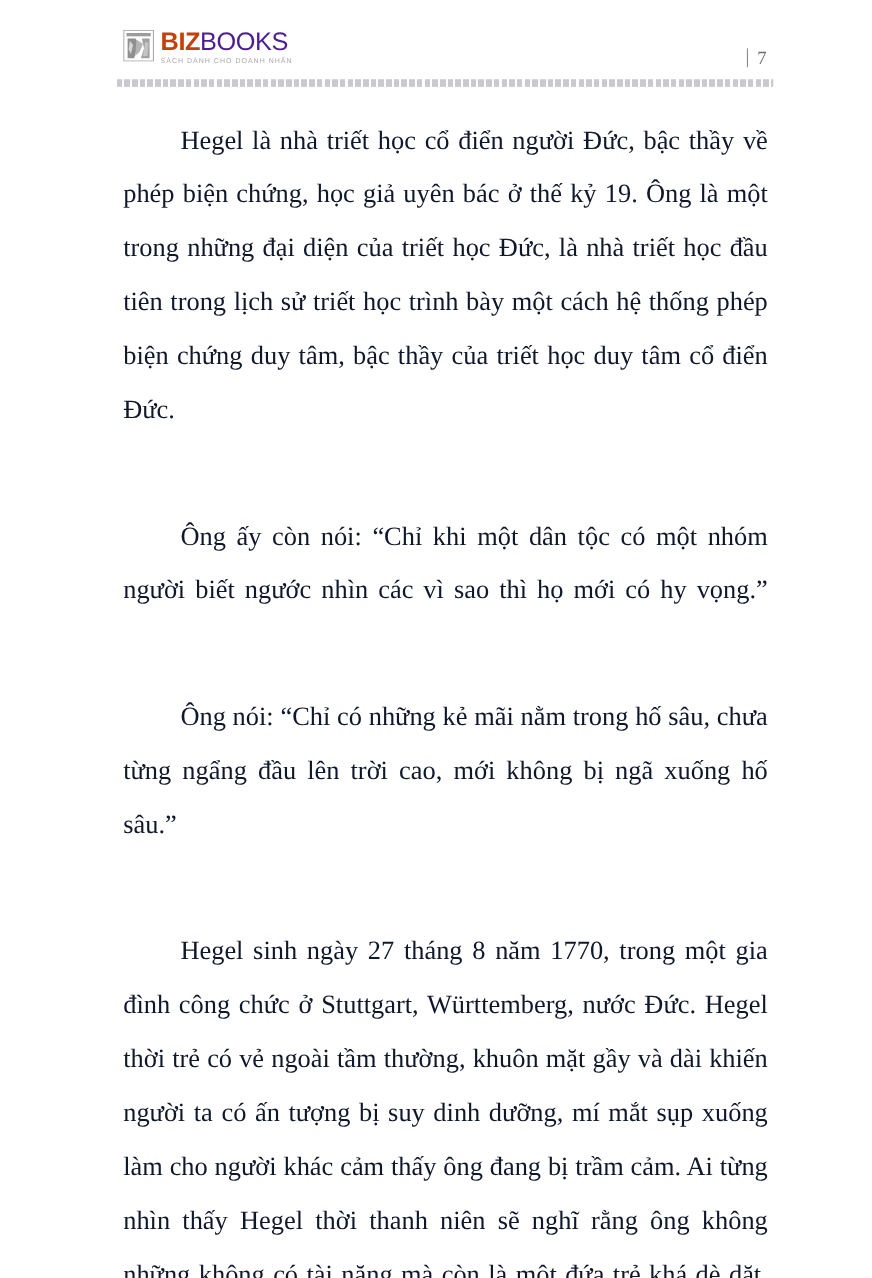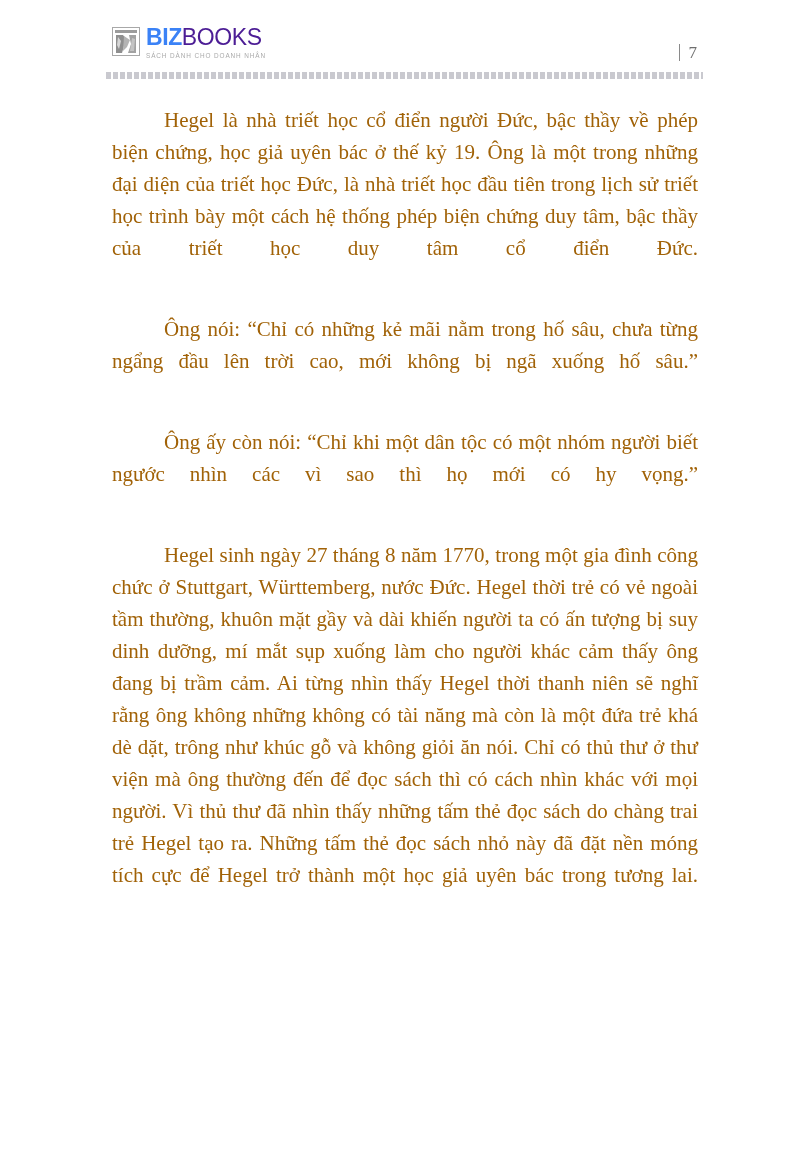--- a/index.html
+++ b/index.html
@@ -58,21 +58,21 @@
   .brand-wordmark {
     font-family: "Liberation Sans", "DejaVu Sans", sans-serif;
     font-size: 23px;
     line-height: 23px;
     letter-spacing: -0.4px;
     white-space: nowrap;
     color: #9a9a9a;
   }
   .brand-wordmark .biz {
     font-weight: bold;
-    color: #3b82f6;
+    color: #c2410c;
   }
   .brand-wordmark .books {
     font-weight: normal;
     color: #4c1d95;
   }
 
   .brand-tagline {
     font-family: "Liberation Sans", "DejaVu Sans", sans-serif;
     font-size: 6.4px;
     line-height: 9px;
@@ -121,25 +121,25 @@
   
   .content {
     position: absolute;
     left: 112px;
     top: 104px;
     width: 586px;
   }
 
   .para {
     margin: 0;
-    font-size: 21px;
-    line-height: 32px;
+    font-size: 24px;
+    line-height: 49px;
     text-align: justify;
     text-indent: 52px;
-    color: #a16207;
+    color: #0f172a;
     hyphens: none;
     -webkit-hyphens: none;
   }
 
   .para + .para {
     margin-top: 17px;
   }
 
   
   .para::after {
@@ -175,18 +175,18 @@
       <span class="folio-rule"></span>
       <span class="folio-number">7</span>
     </div>
 
   </div>
 
   <div class="header-rule"></div>
 
   <div class="content">
     <p class="para">Hegel là nhà triết học cổ điển người Đức, bậc thầy về phép biện chứng, học giả uyên bác ở thế kỷ 19. Ông là một trong những đại diện của triết học Đức, là nhà triết học đầu tiên trong lịch sử triết học trình bày một cách hệ thống phép biện chứng duy tâm, bậc thầy của triết học duy tâm cổ điển Đức.</p>
+    <p class="para">Ông ấy còn nói: “Chỉ khi một dân tộc có một nhóm người biết ngước nhìn các vì sao thì họ mới có hy vọng.”</p>
     <p class="para">Ông nói: “Chỉ có những kẻ mãi nằm trong hố sâu, chưa từng ngẩng đầu lên trời cao, mới không bị ngã xuống hố sâu.”</p>
-    <p class="para">Ông ấy còn nói: “Chỉ khi một dân tộc có một nhóm người biết ngước nhìn các vì sao thì họ mới có hy vọng.”</p>
     <p class="para">Hegel sinh ngày 27 tháng 8 năm 1770, trong một gia đình công chức ở Stuttgart, Württemberg, nước Đức. Hegel thời trẻ có vẻ ngoài tầm thường, khuôn mặt gầy và dài khiến người ta có ấn tượng bị suy dinh dưỡng, mí mắt sụp xuống làm cho người khác cảm thấy ông đang bị trầm cảm. Ai từng nhìn thấy Hegel thời thanh niên sẽ nghĩ rằng ông không những không có tài năng mà còn là một đứa trẻ khá dè dặt, trông như khúc gỗ và không giỏi ăn nói. Chỉ có thủ thư ở thư viện mà ông thường đến để đọc sách thì có cách nhìn khác với mọi người. Vì thủ thư đã nhìn thấy những tấm thẻ đọc sách do chàng trai trẻ Hegel tạo ra. Những tấm thẻ đọc sách nhỏ này đã đặt nền móng tích cực để Hegel trở thành một học giả uyên bác trong tương lai.</p>
   </div>
 
 </div>
 
 </body></html>

